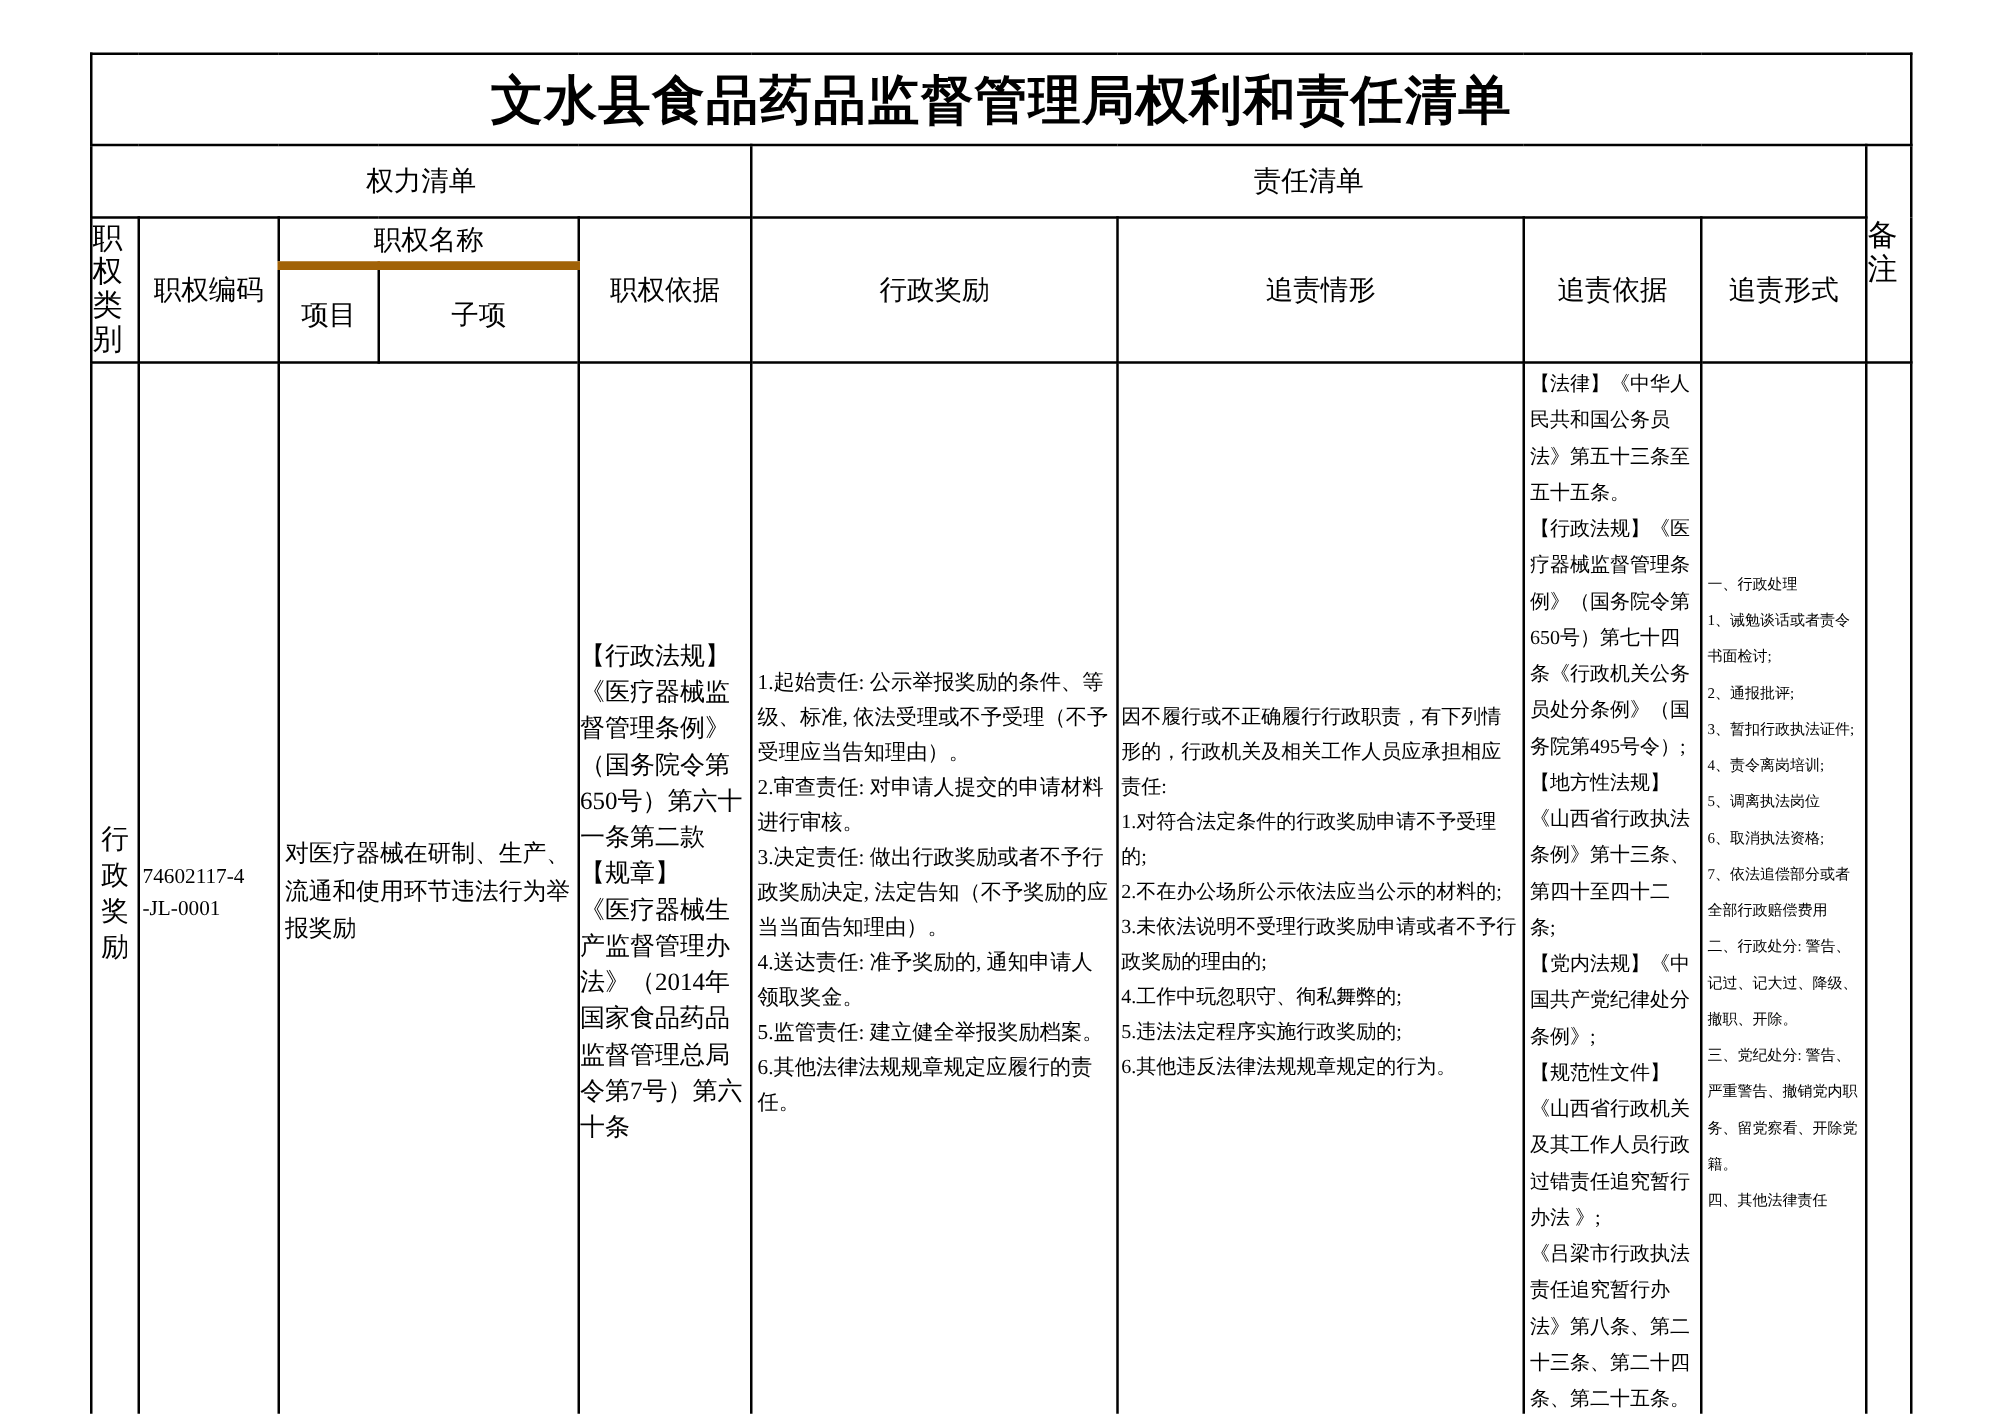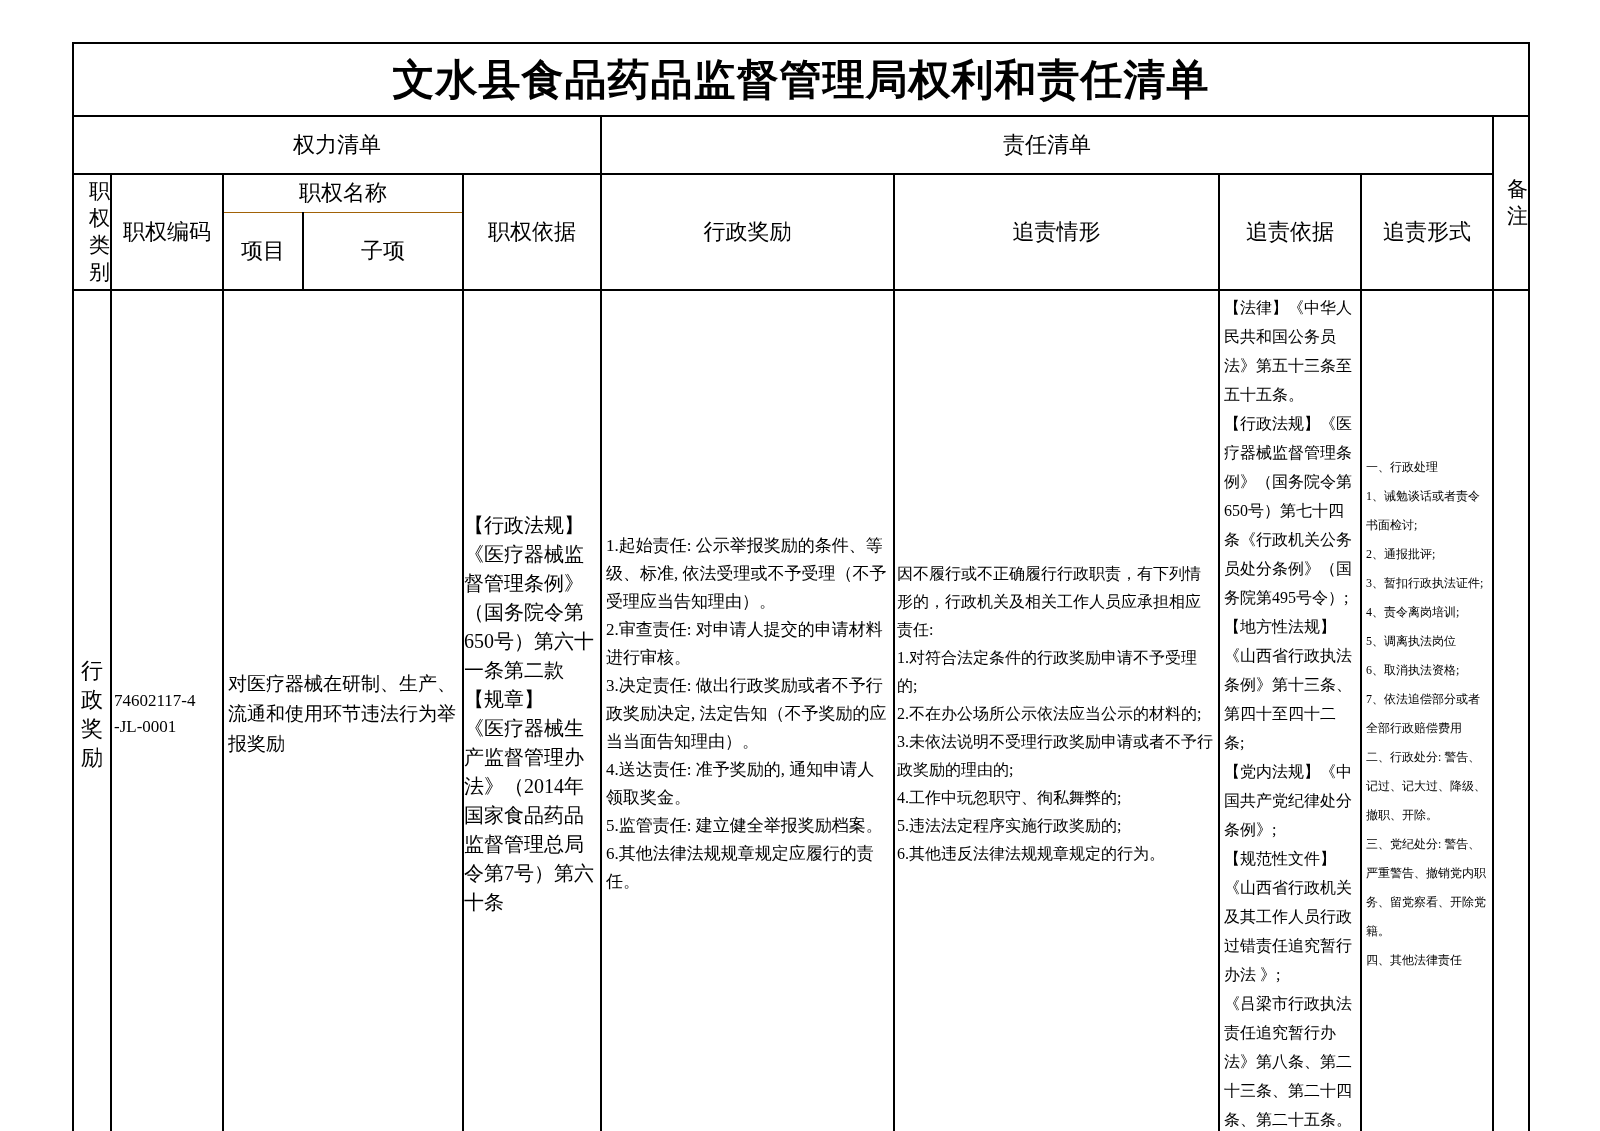--- a/index.html
+++ b/index.html
@@ -25,24 +25,24 @@
   tr.r-h2{height:78px;}
   tr.r-data{height:787px;}
 
   td.title{
     text-align:center;font-size:42px;font-weight:bold;
     letter-spacing:1px;padding:0;
   }
   td.group{text-align:center;font-size:22px;padding:0;}
   td.hdr{text-align:center;font-size:22px;padding:0;}
   td.vnarrow{
-    text-align:right;padding:0;font-size:21px;line-height:27px;
+    text-align:left;padding:0;font-size:24px;line-height:27px;
     word-break:break-all;white-space:normal;
   }
-  td.name-top{border-bottom:1px solid #a16207;}
+  td.name-top{border-bottom:7px solid #a16207;}
   td.sub-split{border-top:none;}
 
   
   td.cell{white-space:pre-line;text-align:left;}
   td.c-category{
     text-align:center;padding:0;font-size:22px;line-height:29px;
     word-break:break-all;
   }
   td.c-code{font-size:17px;line-height:26px;padding:2px 2px;white-space:pre-line;}
   td.c-name{font-size:19px;line-height:30px;padding:2px 4px;}

